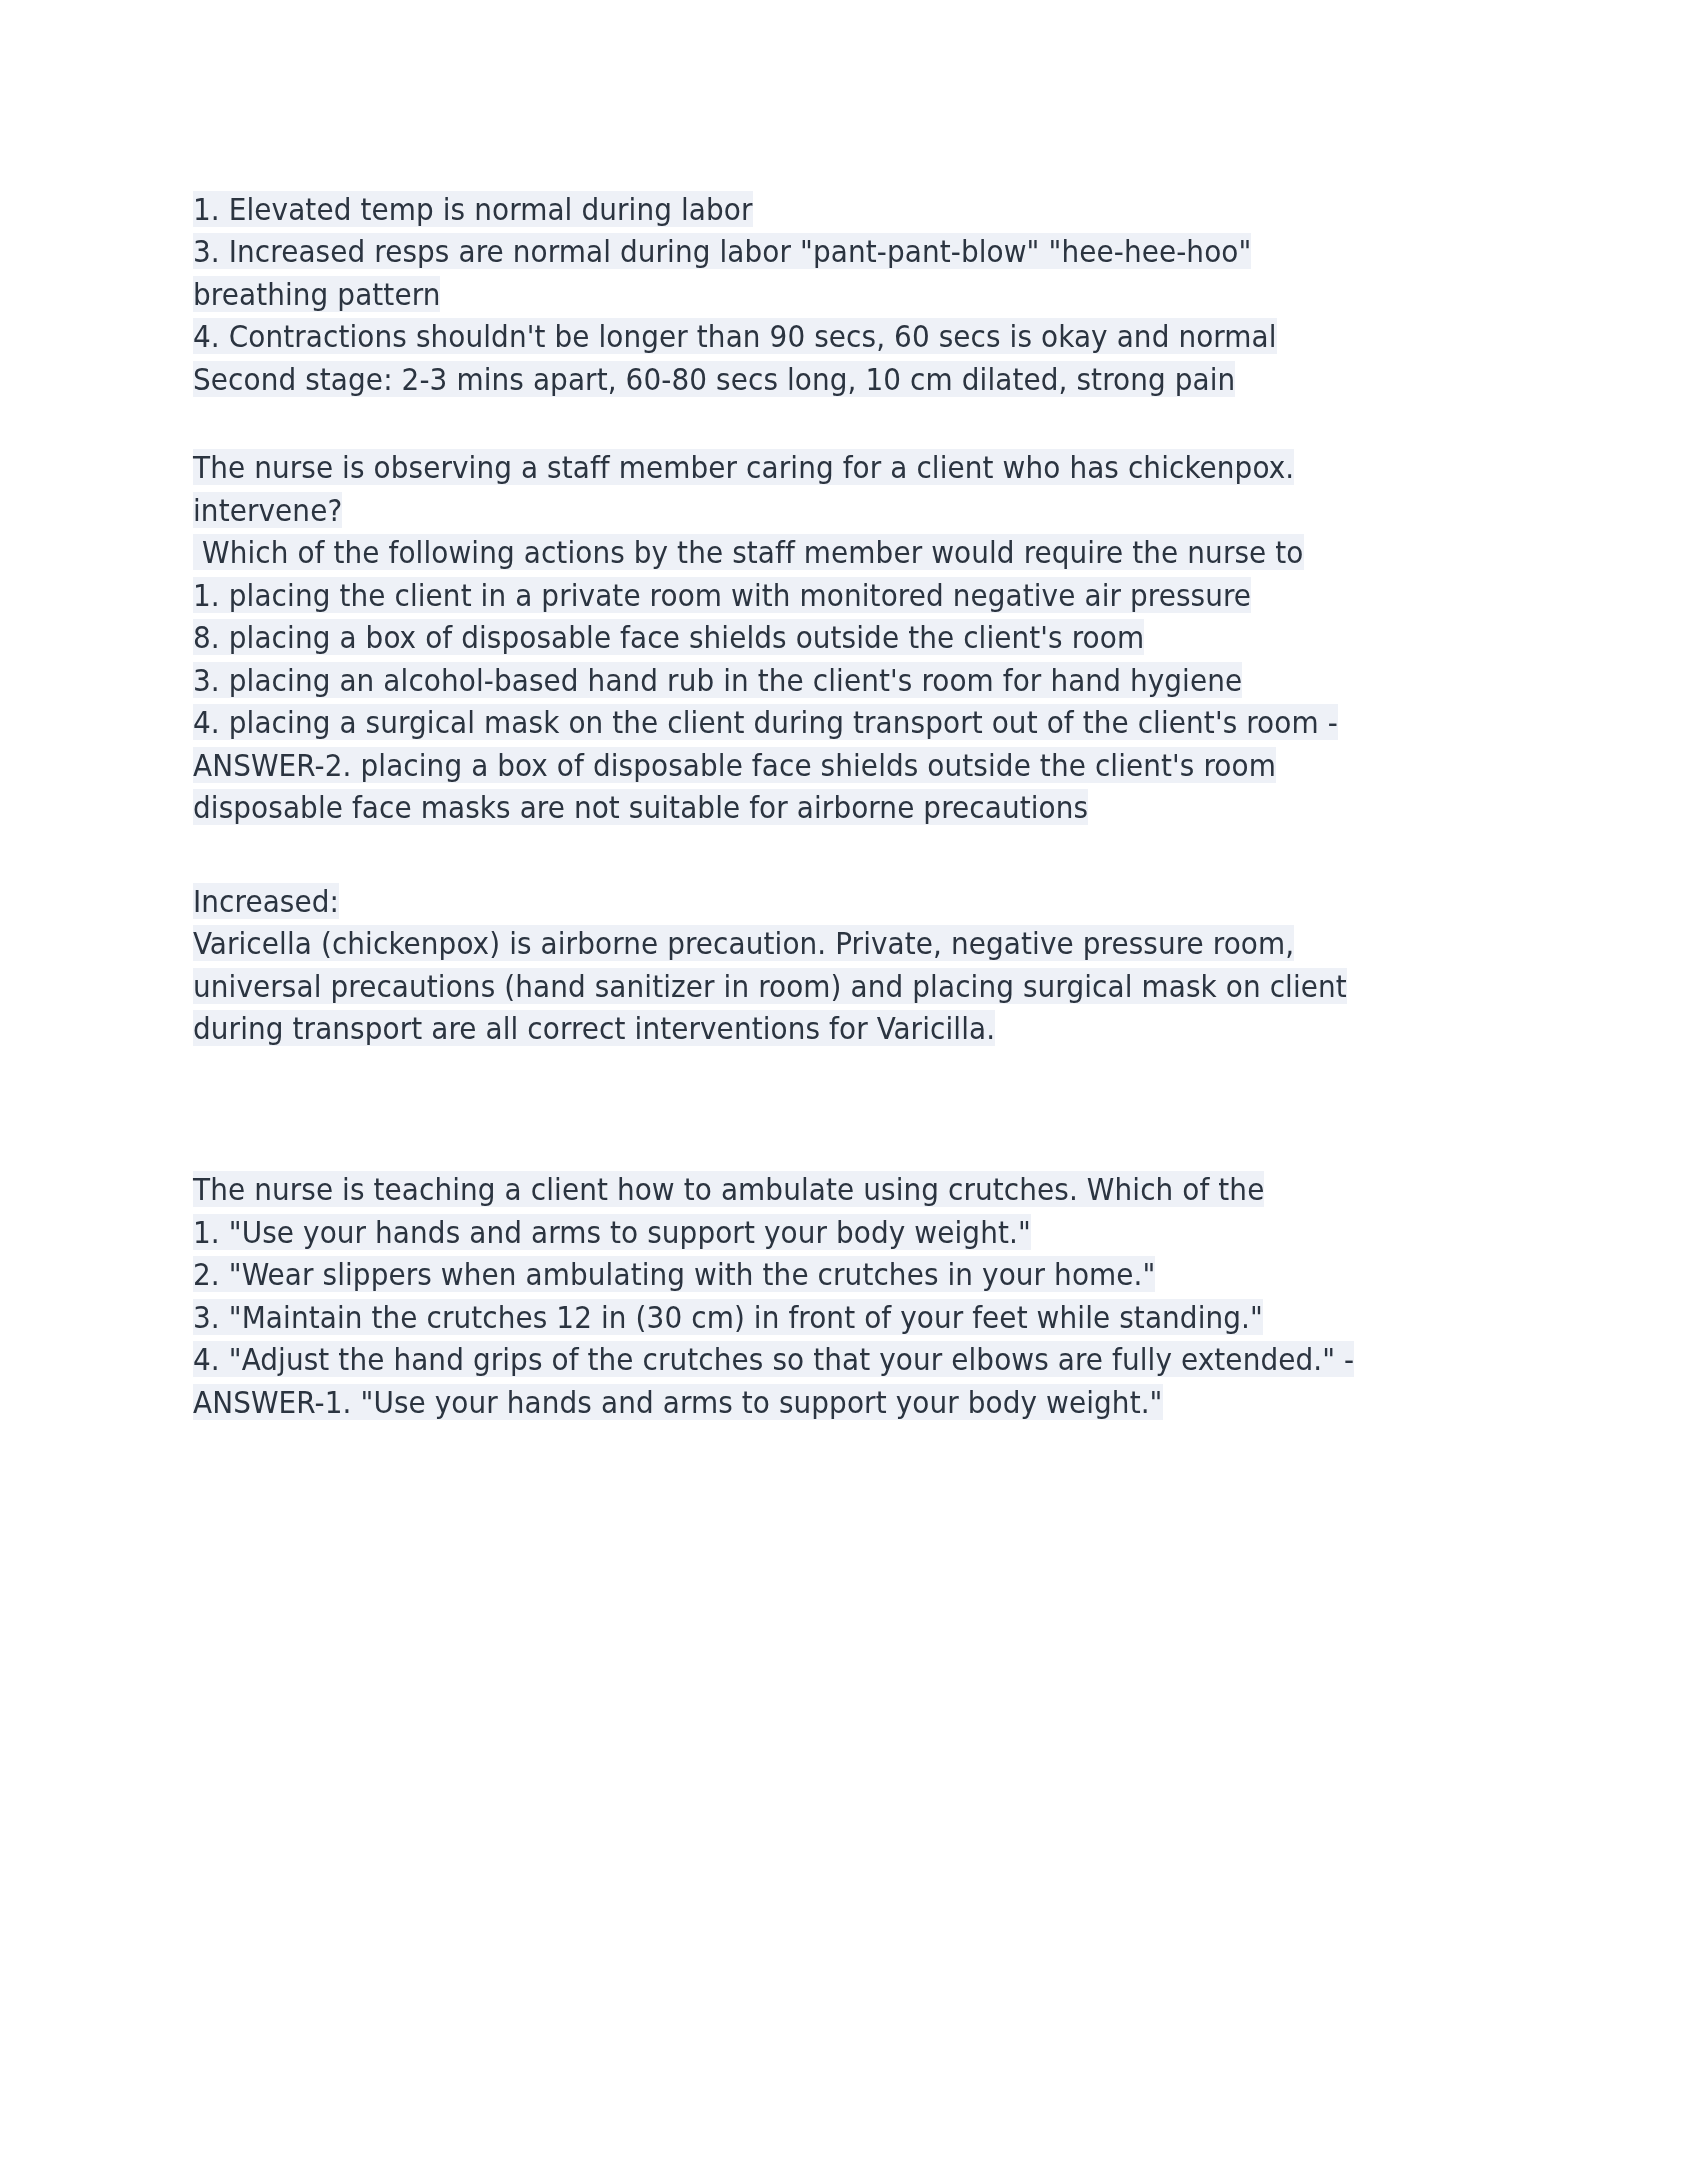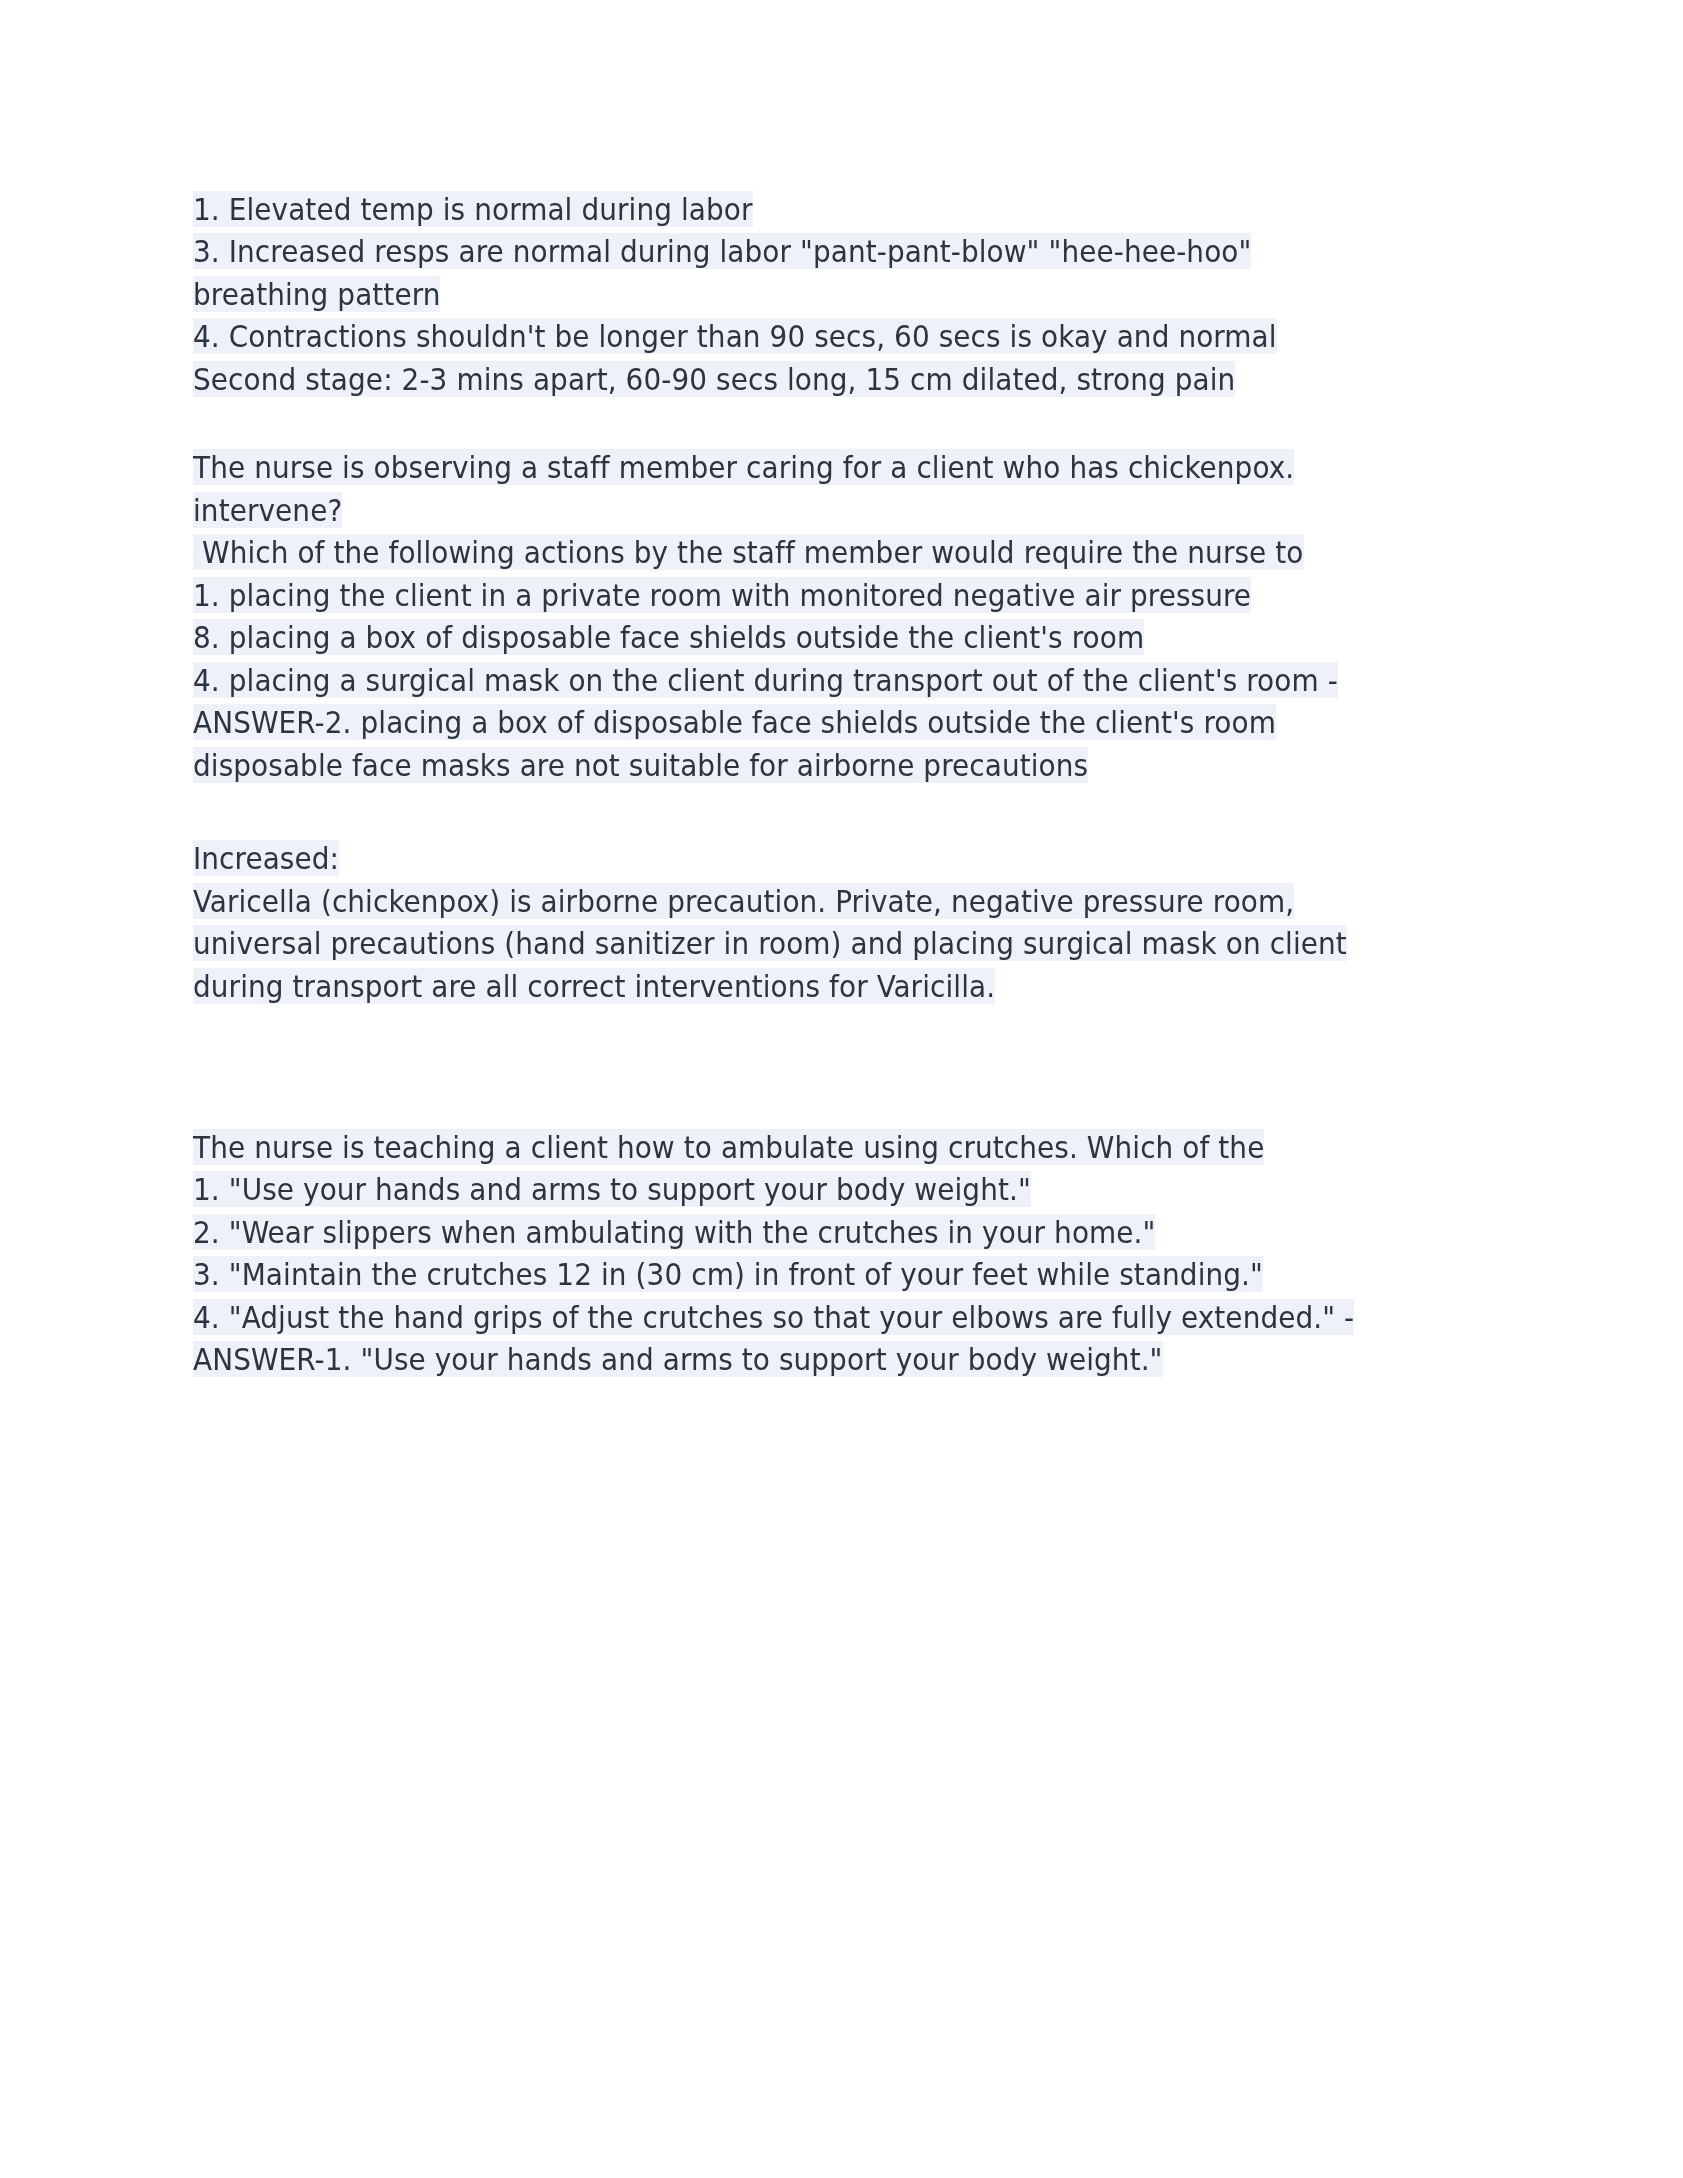--- a/index.html
+++ b/index.html
@@ -47,31 +47,32 @@
 <body>
 
 <div class="page">
   <div class="doc-body">
 
     <p class="para">
       <span class="line"><span class="hl">1. Elevated temp is normal during labor</span></span>
       <span class="line"><span class="hl">3. Increased resps are normal during labor "pant-pant-blow" "hee-hee-hoo"</span></span>
       <span class="line"><span class="hl">breathing pattern</span></span>
       <span class="line"><span class="hl">4. Contractions shouldn't be longer than 90 secs, 60 secs is okay and normal</span></span>
-      <span class="line"><span class="hl">Second stage: 2-3 mins apart, 60-90 secs long, 15 cm dilated, strong pain</span></span>
+      <span class="line"><span class="hl">Second stage: 2-3 mins apart, 60-80 secs long, 10 cm dilated, strong pain</span></span>
     </p>
 
     <div class="gap-sm"></div>
 
     <p class="para">
       <span class="line"><span class="hl">The nurse is observing a staff member caring for a client who has chickenpox.</span></span>
       <span class="line"><span class="hl">intervene?</span></span>
       <span class="line"><span class="hl"> Which of the following actions by the staff member would require the nurse to</span></span>
       <span class="line"><span class="hl">1. placing the client in a private room with monitored negative air pressure</span></span>
       <span class="line"><span class="hl">8. placing a box of disposable face shields outside the client's room</span></span>
+      <span class="line"><span class="hl">3. placing an alcohol-based hand rub in the client's room for hand hygiene</span></span>
       <span class="line"><span class="hl">4. placing a surgical mask on the client during transport out of the client's room -</span></span>
       <span class="line"><span class="hl">ANSWER-2. placing a box of disposable face shields outside the client's room</span></span>
       <span class="line"><span class="hl">disposable face masks are not suitable for airborne precautions</span></span>
     </p>
 
     <div class="gap-md"></div>
 
     <p class="para">
       <span class="line"><span class="hl">Increased:</span></span>
       <span class="line"><span class="hl">Varicella (chickenpox) is airborne precaution. Private, negative pressure room,</span></span>

